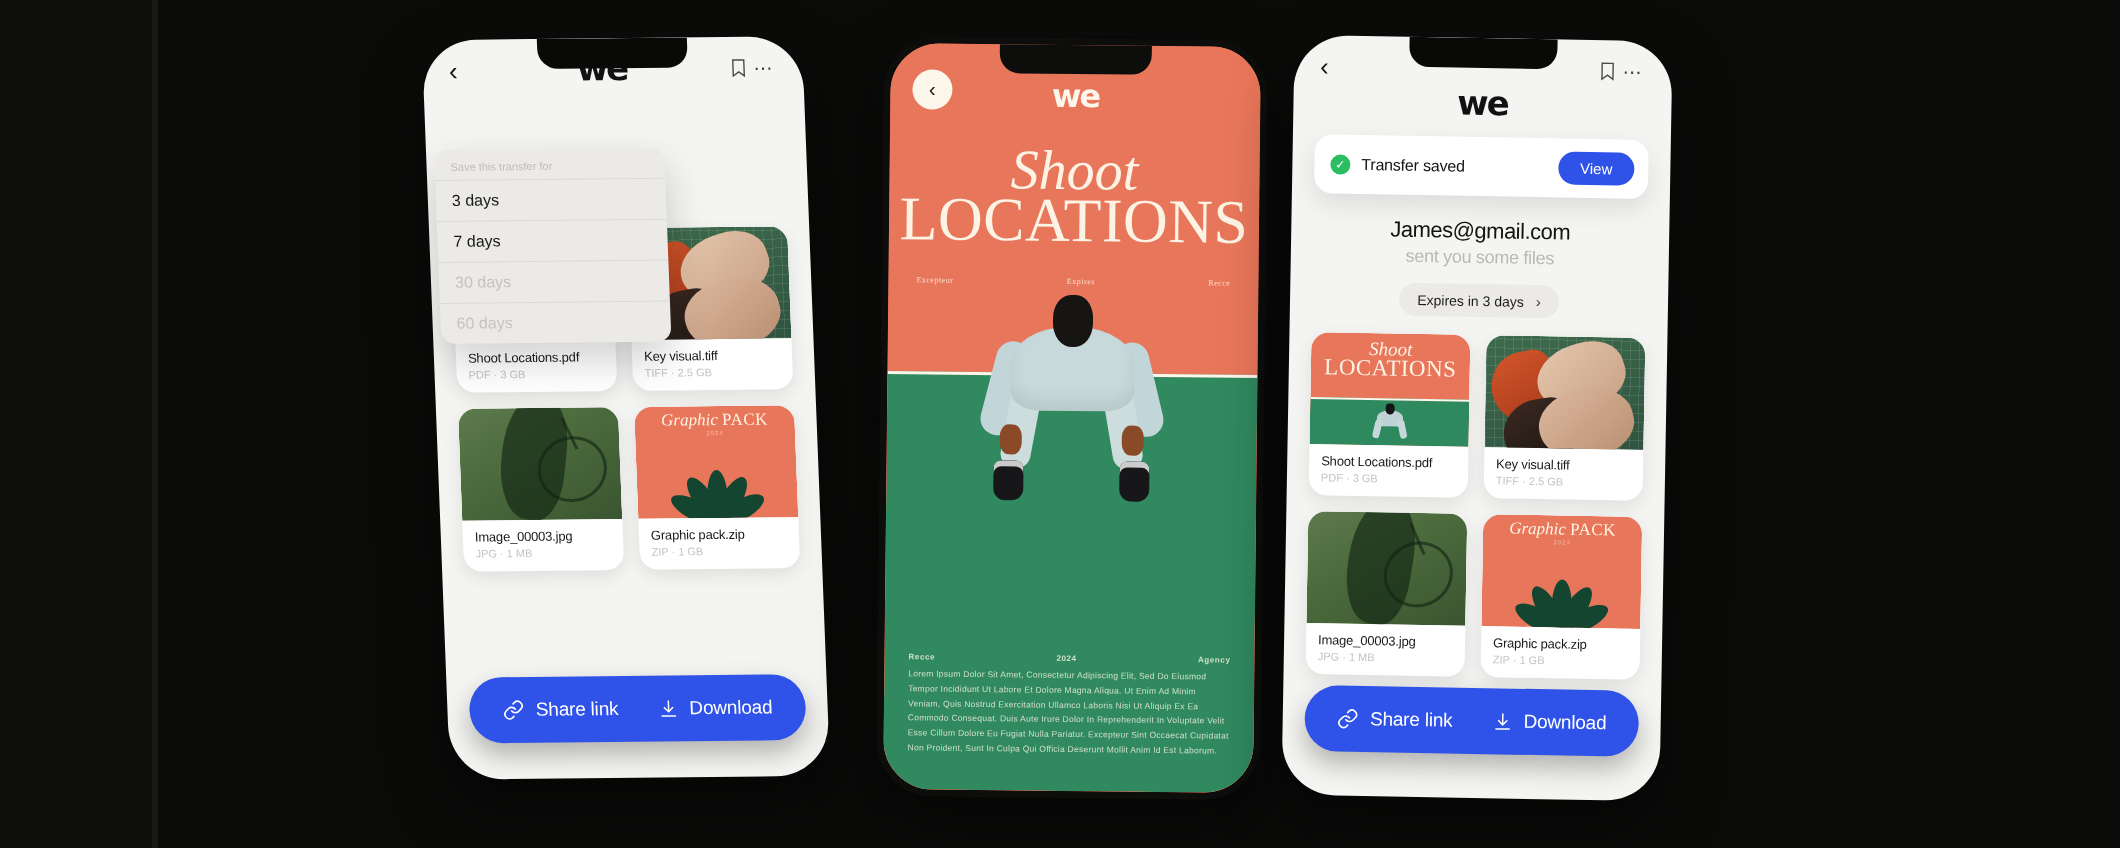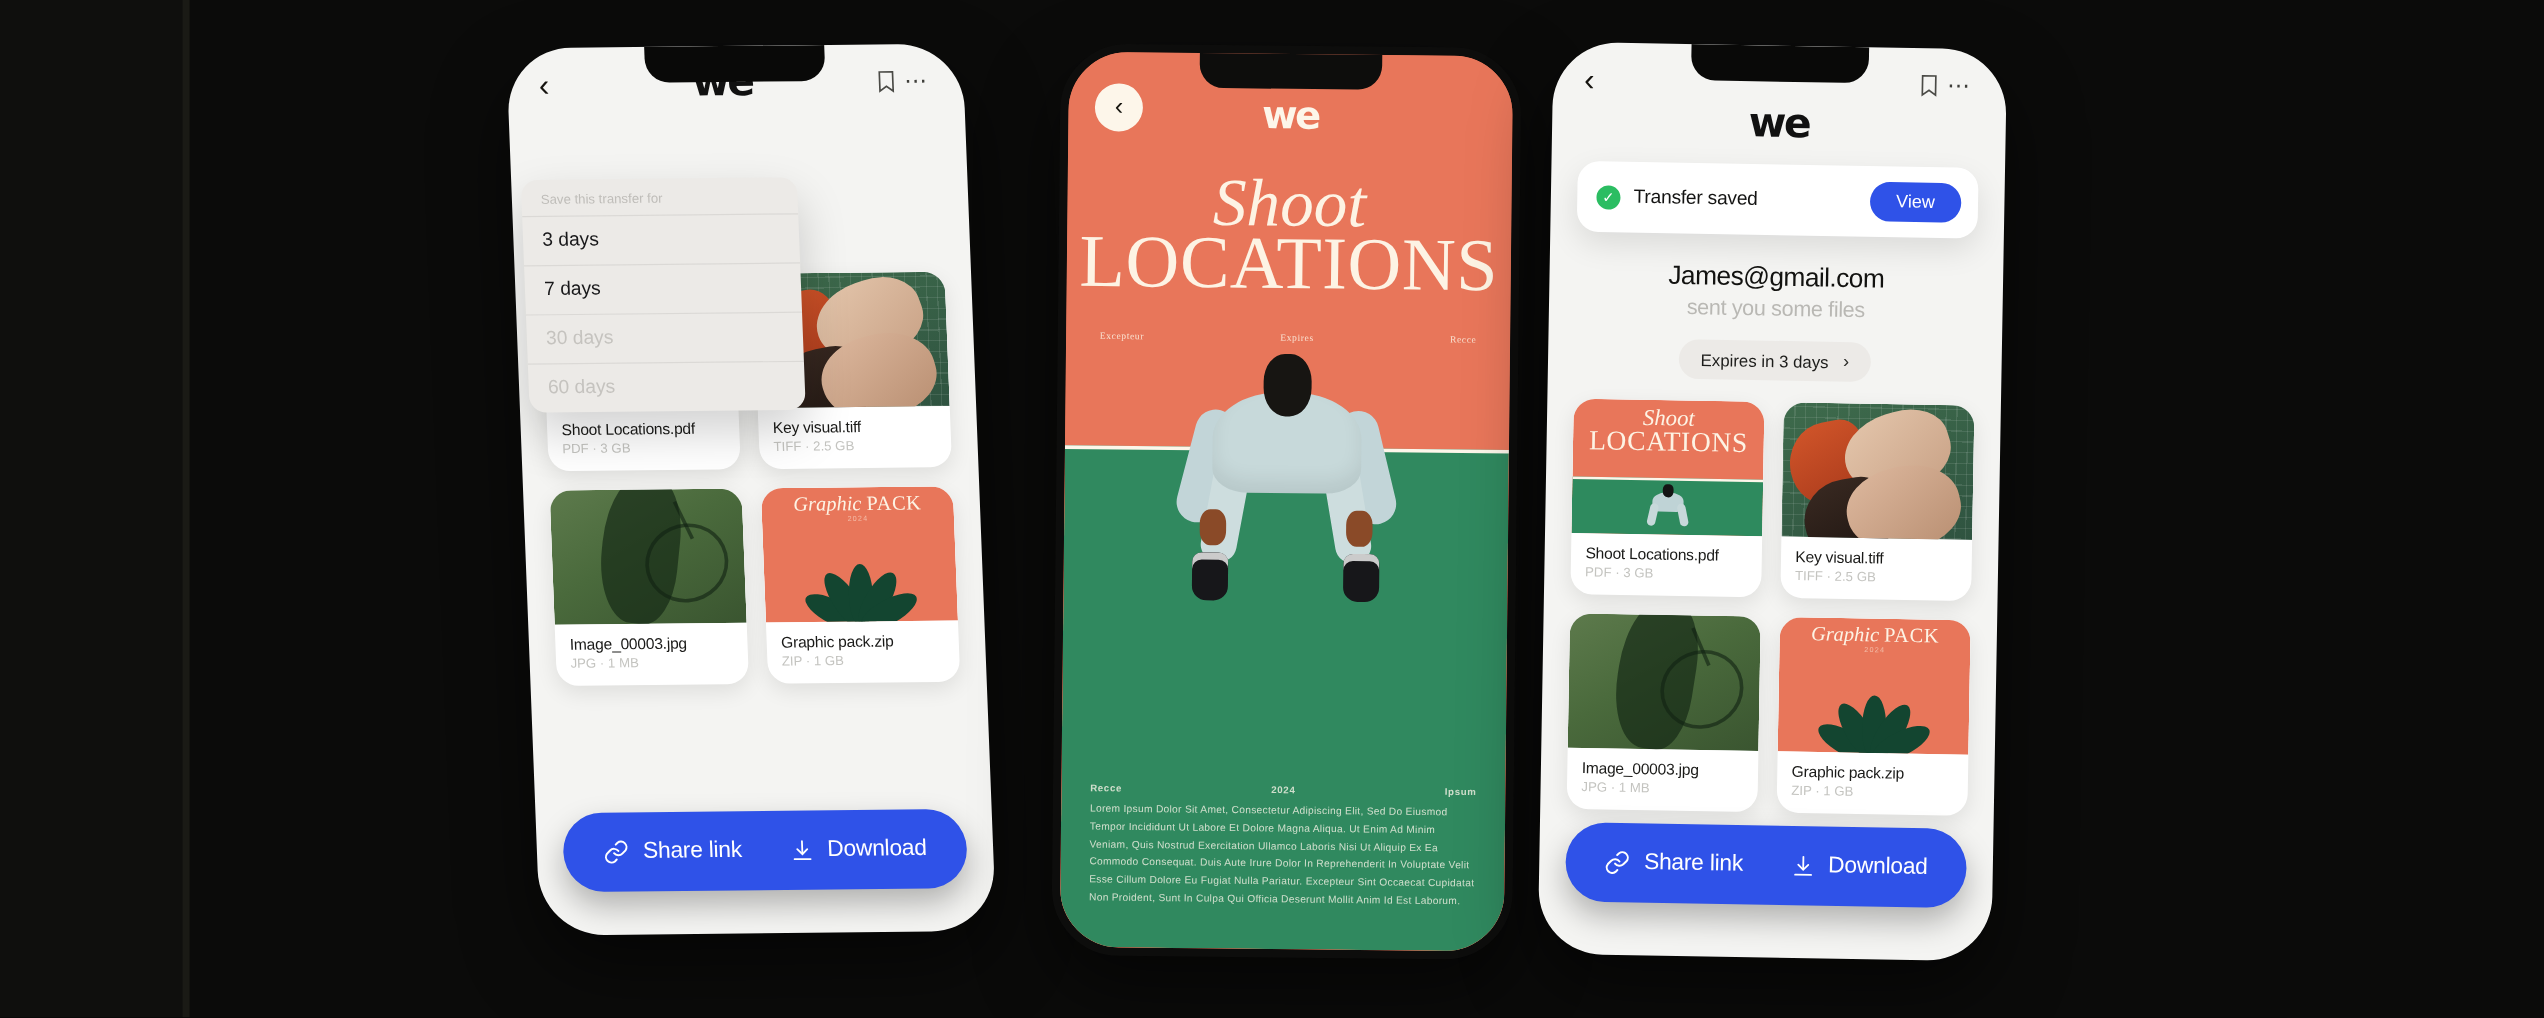--- a/index.html
+++ b/index.html
@@ -475,21 +475,21 @@
         <div class="handL"></div>
           <div class="handR"></div>
         <div class="shoeL"></div>
           <div class="shoeR"></div>
       </div>
 
       <div class="footerblock">
         <div class="fmetarow">
           <span>Recce</span>
           <span class="mid">2024</span>
-          <span>Ipsum</span>
+          <span>Agency</span>
         </div>
         <div class="loremtxt">Lorem Ipsum Dolor Sit Amet, Consectetur Adipiscing Elit, Sed Do Eiusmod Tempor Incididunt Ut Labore Et Dolore Magna Aliqua. Ut Enim Ad Minim Veniam, Quis Nostrud Exercitation Ullamco Laboris Nisi Ut Aliquip Ex Ea Commodo Consequat. Duis Aute Irure Dolor In Reprehenderit In Voluptate Velit Esse Cillum Dolore Eu Fugiat Nulla Pariatur. Excepteur Sint Occaecat Cupidatat Non Proident, Sunt In Culpa Qui Officia Deserunt Mollit Anim Id Est Laborum.</div>
       </div>
     </div>
   </div>
 
   <div class="phone" id="phone3">
     <div class="notch"></div>
 
     <div class="hdr">

